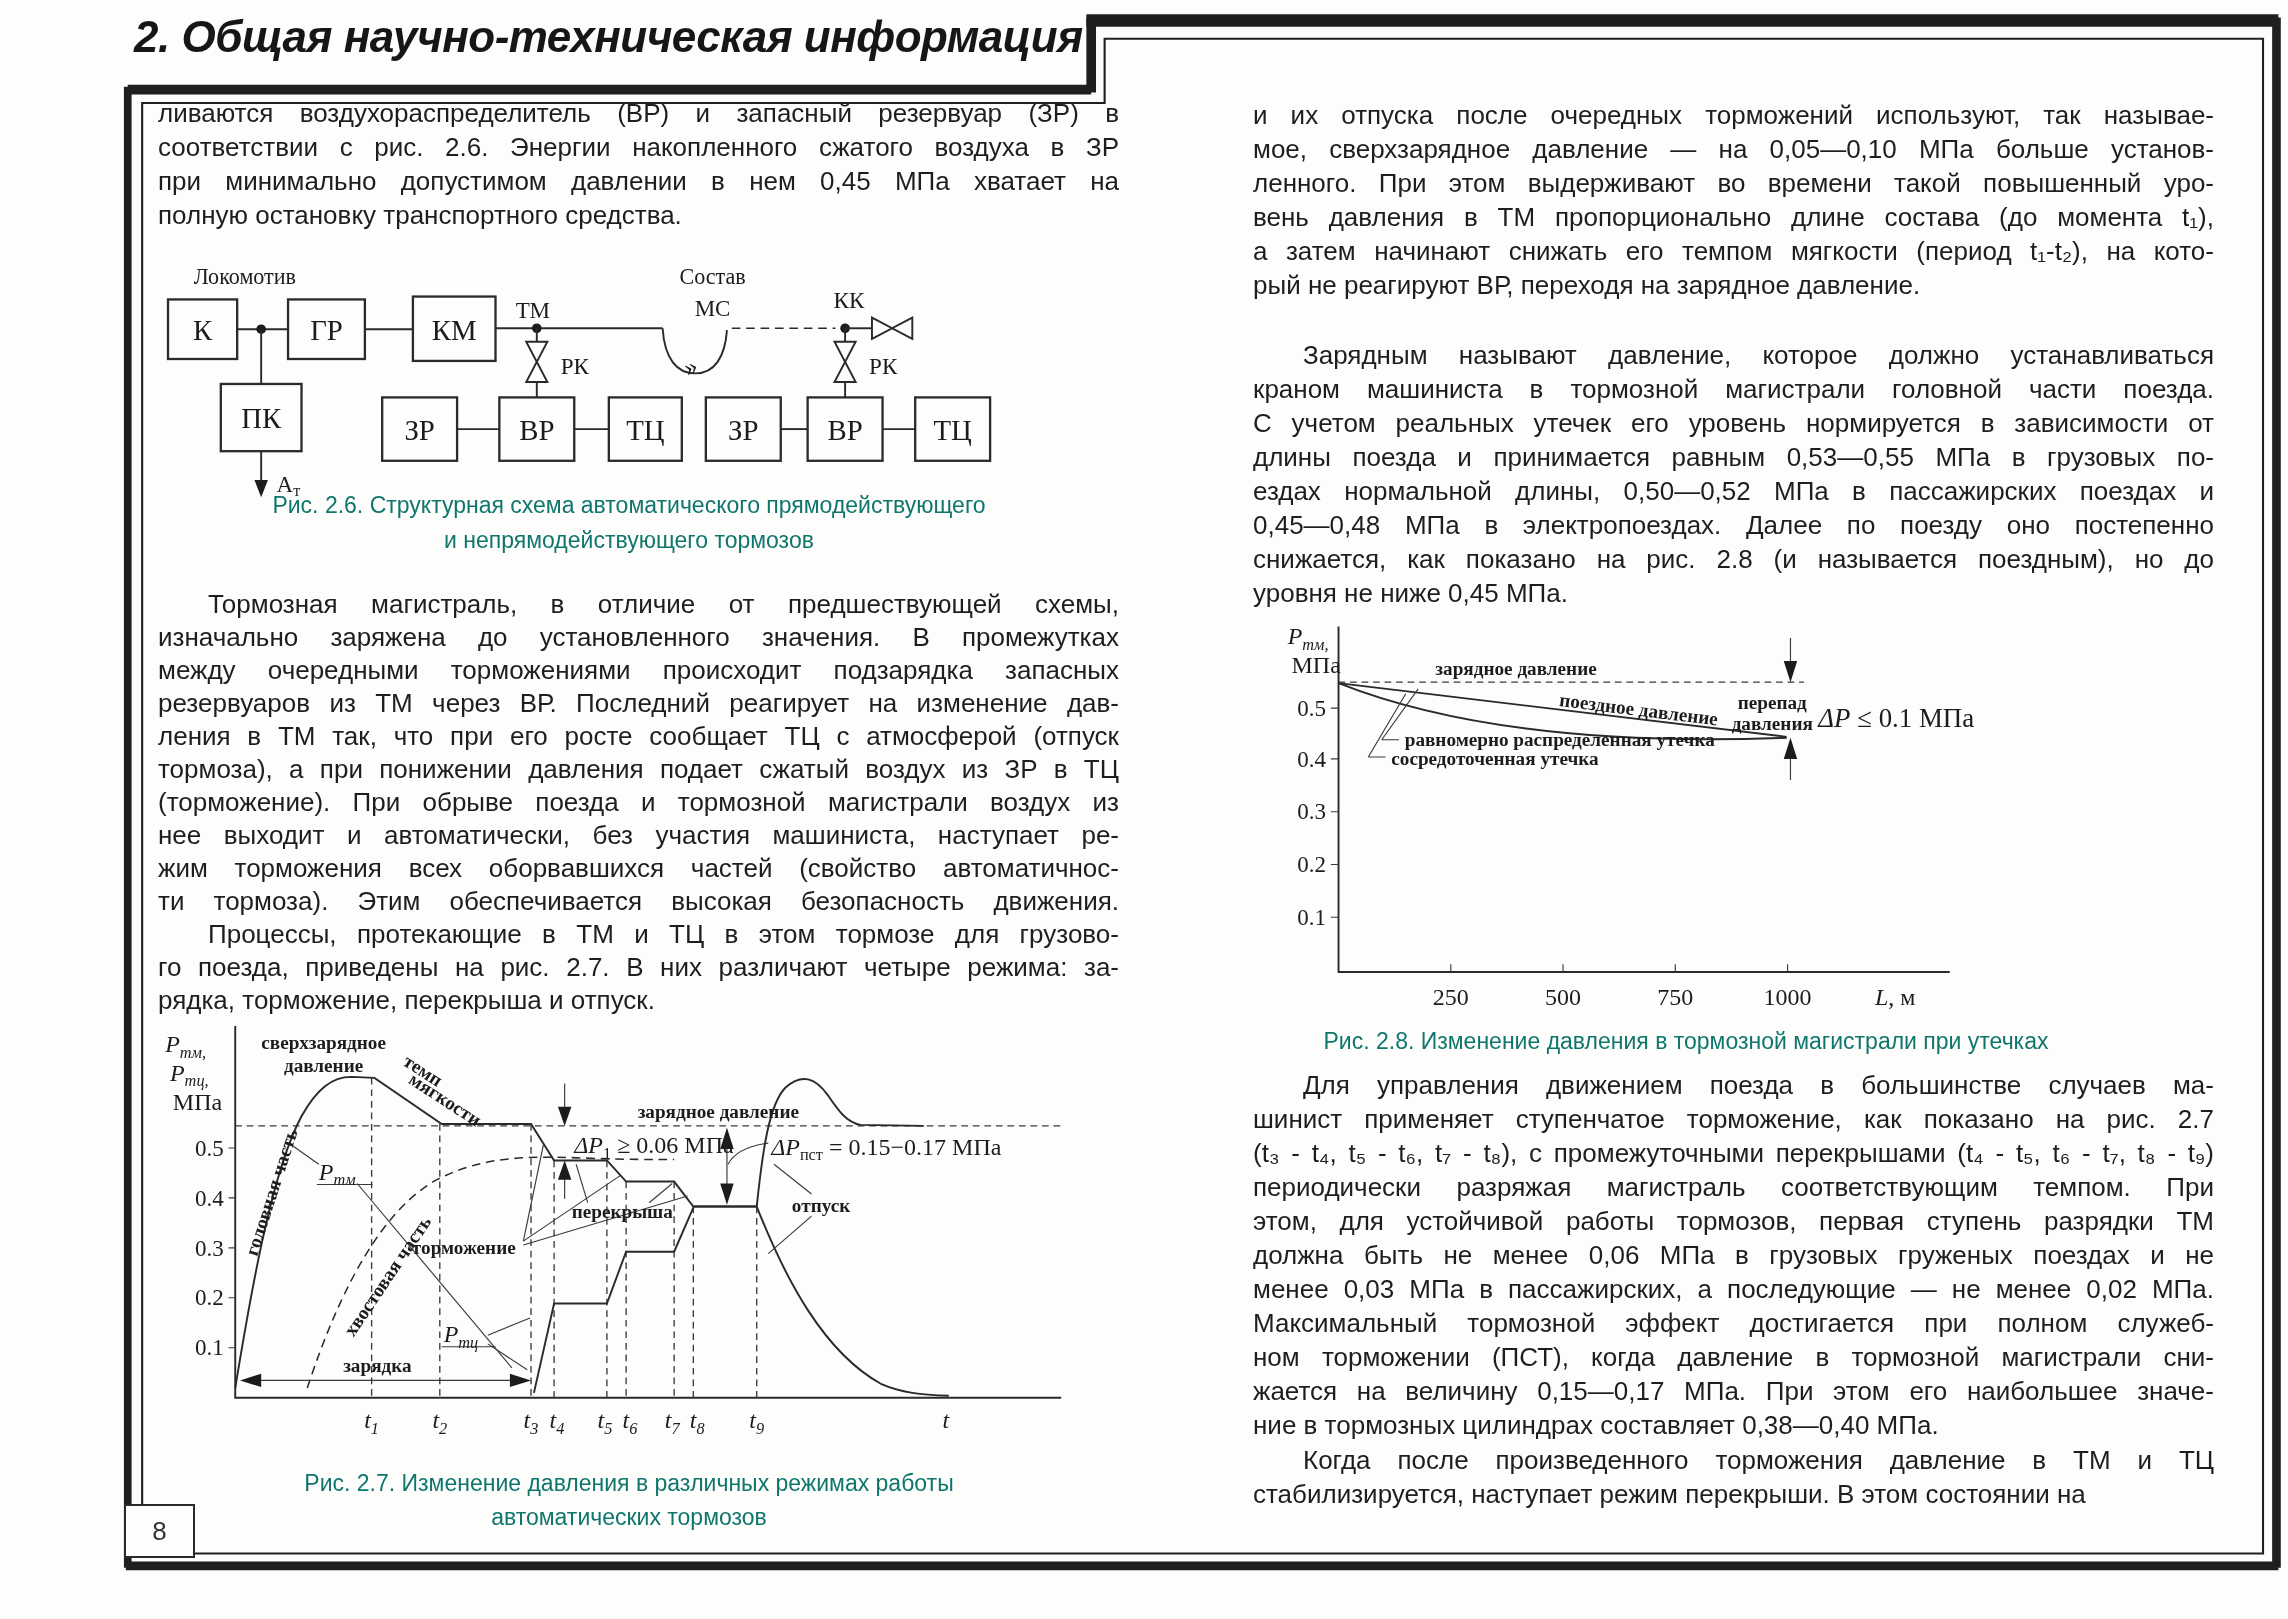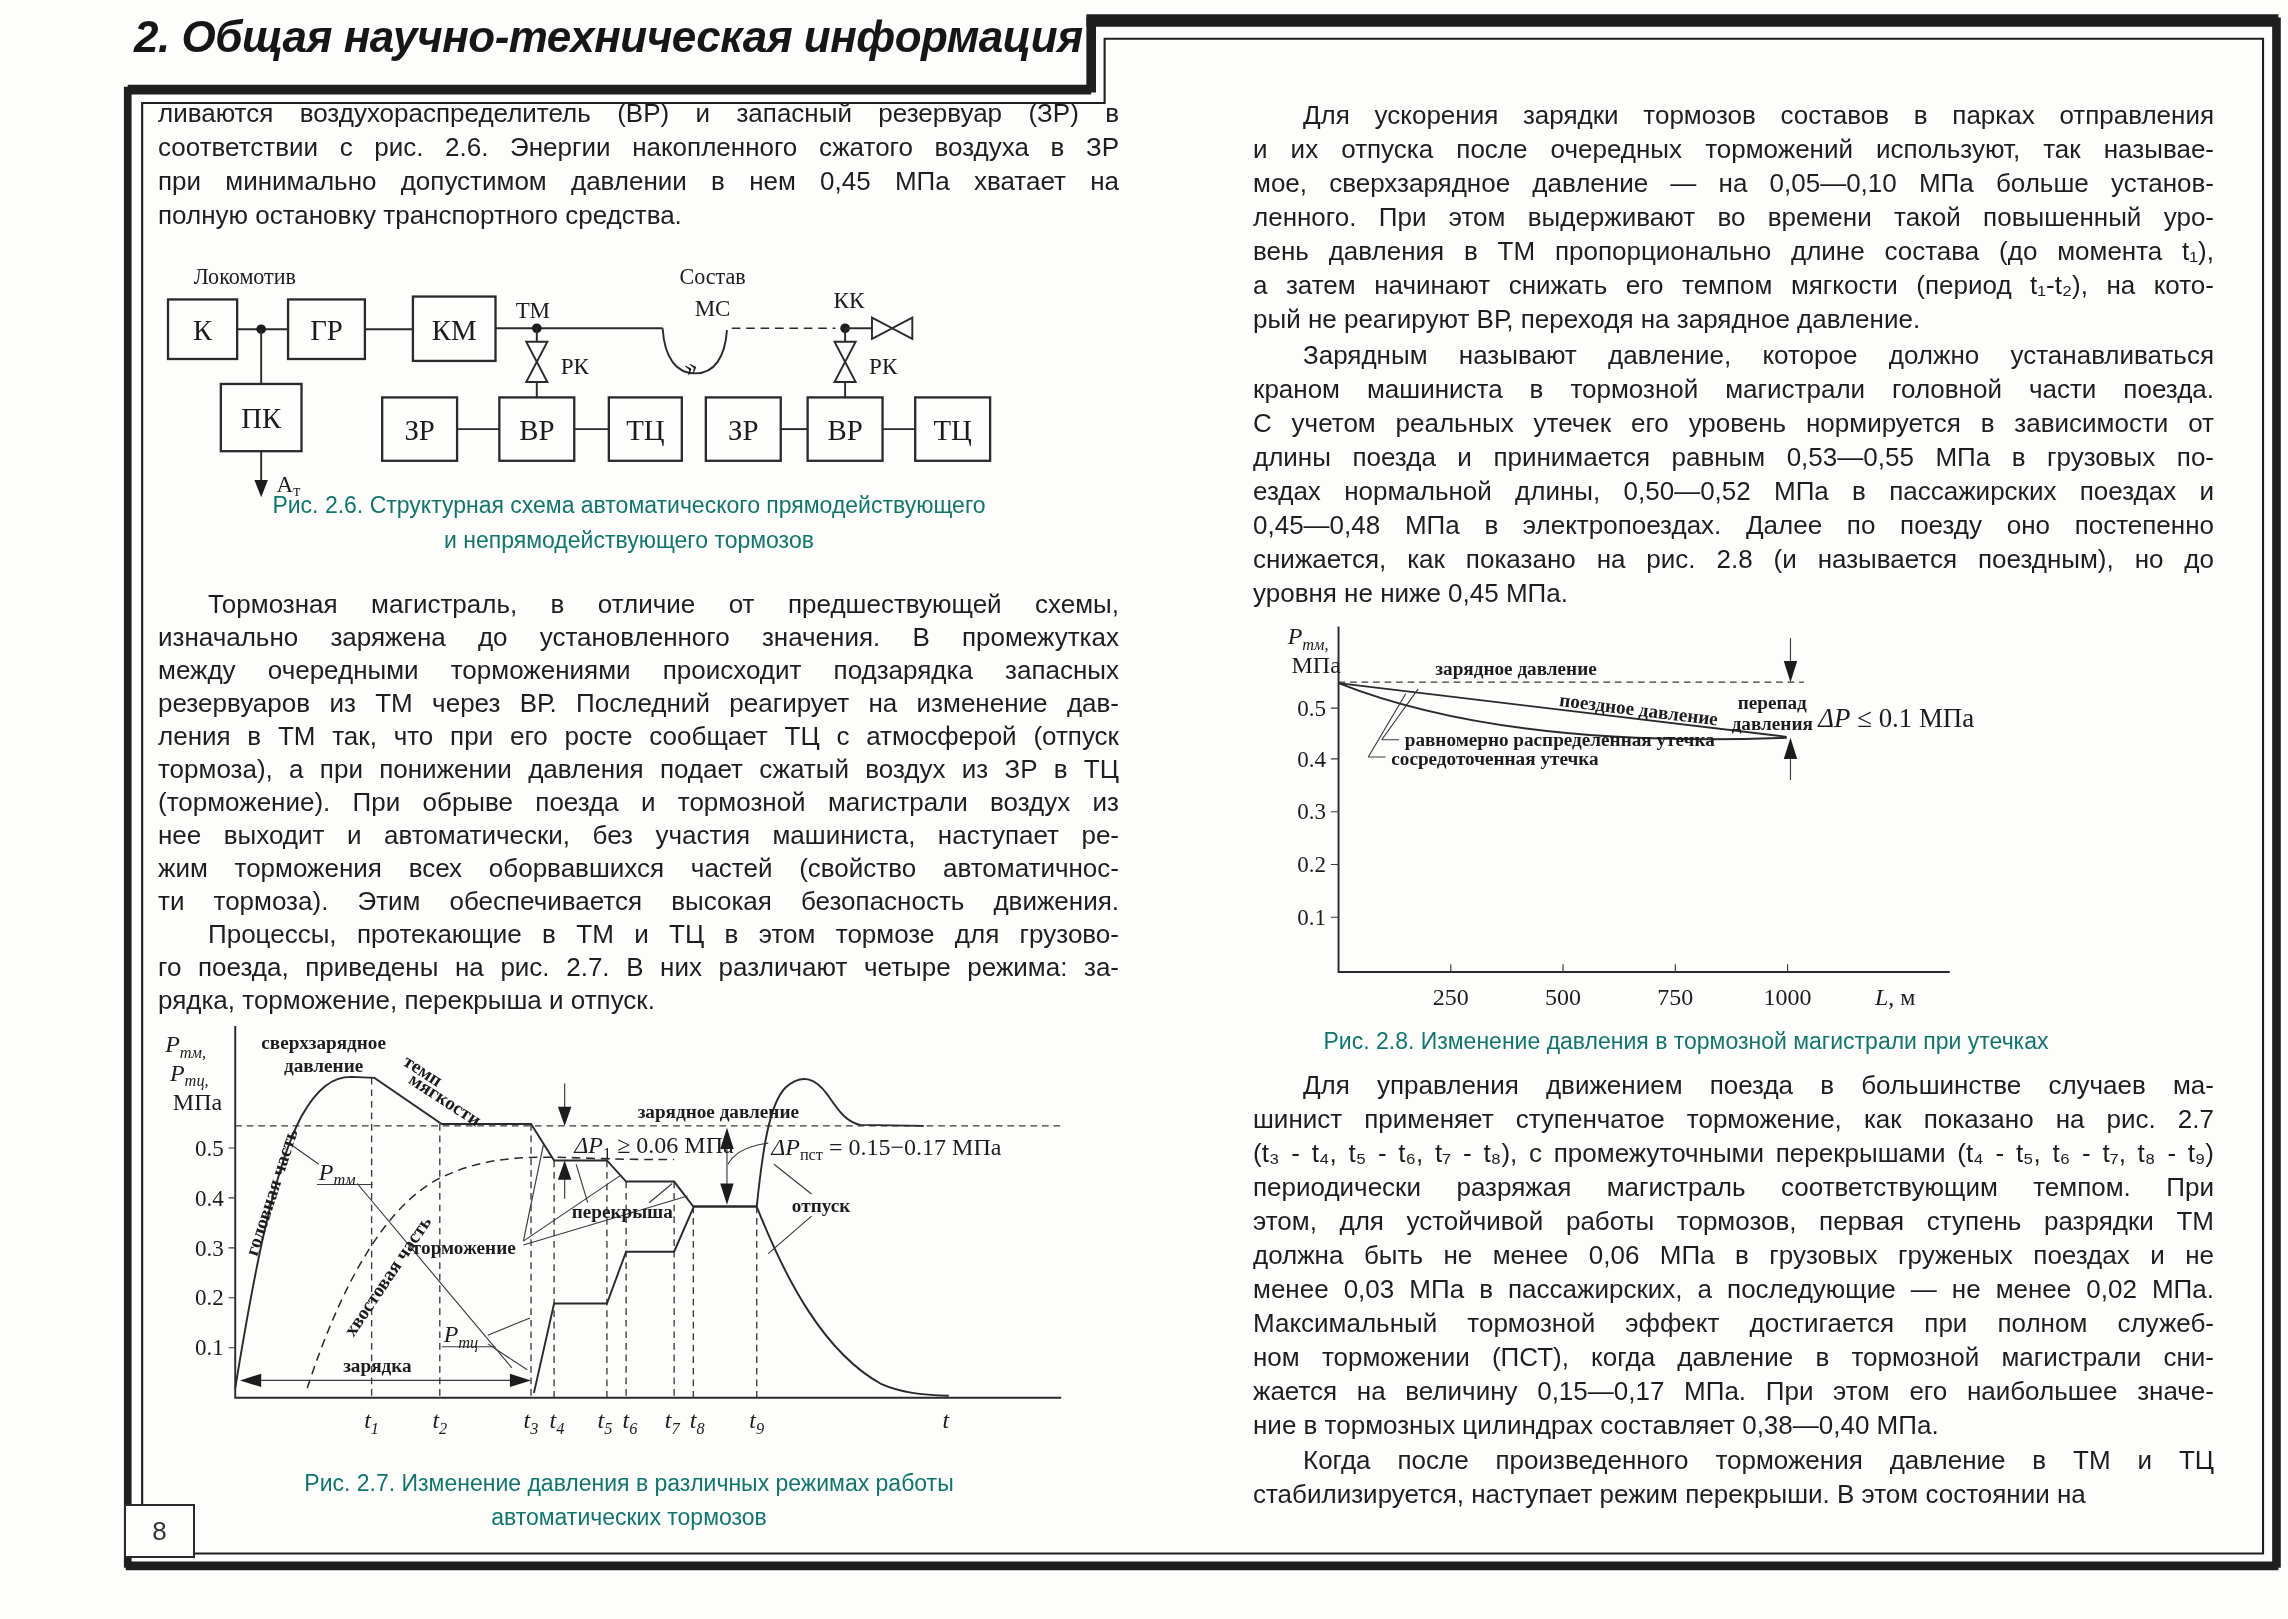--- a/index.html
+++ b/index.html
@@ -264,21 +264,20 @@
       <text x="726" y="1487"><tspan>t</tspan><tspan font-size="17" dy="6">8</tspan></text>
       <text x="788" y="1487"><tspan>t</tspan><tspan font-size="17" dy="6">9</tspan></text>
       <text x="985" y="1487">t</text>
     </g>
   </svg>
 
   <div class="caption" style="left:144px;top:1470px;width:970px">Рис. 2.7. Изменение давления в различных режимах работы</div>
   <div class="caption" style="left:144px;top:1504px;width:970px">автоматических тормозов</div>
 
   <div class="para" style="left:1239px;top:98px">
-    <span class="line ind">Для ускорения зарядки тормозов составов в парках отправления</span>
     <span class="line">и их отпуска после очередных торможений используют, так называе-</span>
     <span class="line">мое, сверхзарядное давление — на 0,05—0,10 МПа больше установ-</span>
     <span class="line">ленного. При этом выдерживают во времени такой повышенный уро-</span>
     <span class="line">вень давления в ТМ пропорционально длине состава (до момента t₁),</span>
     <span class="line">а затем начинают снижать его темпом мягкости (период t₁-t₂), на кото-</span>
     <span class="line last">рый не реагируют ВР, переходя на зарядное давление.</span>
   </div>
 
   <div class="para" style="left:1239px;top:338px">
     <span class="line ind">Зарядным называют давление, которое должно устанавливаться</span>

